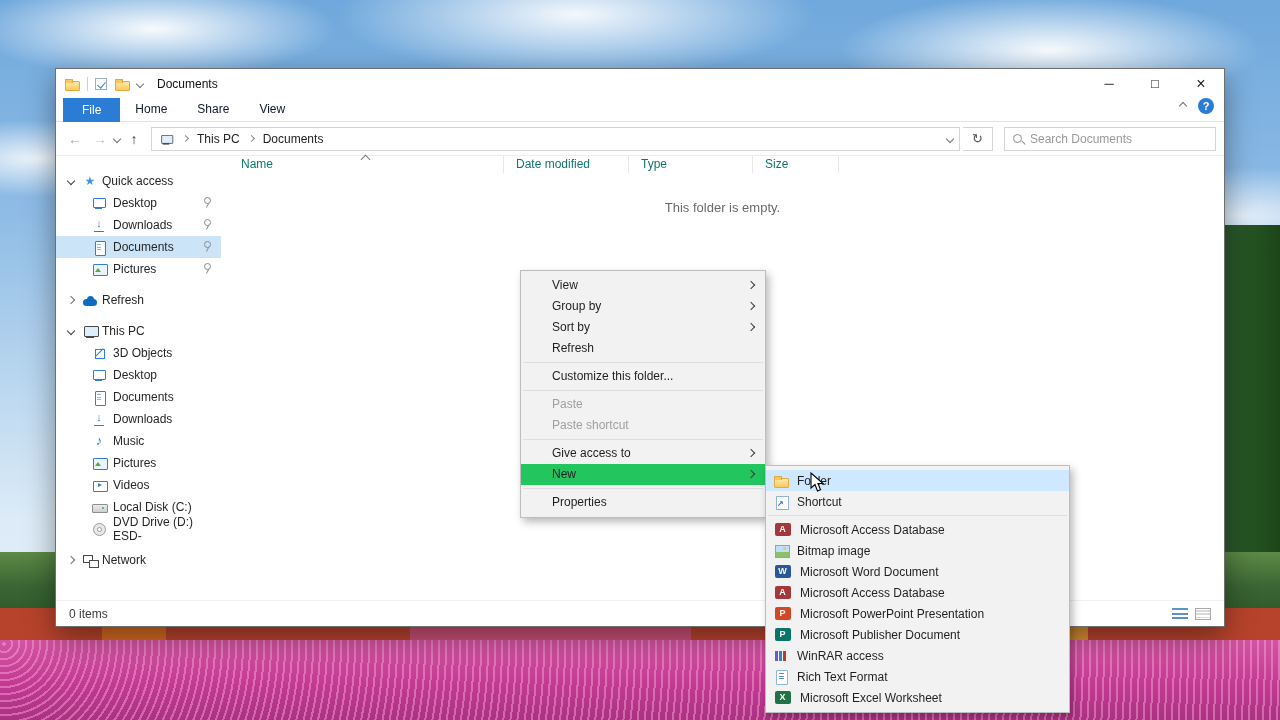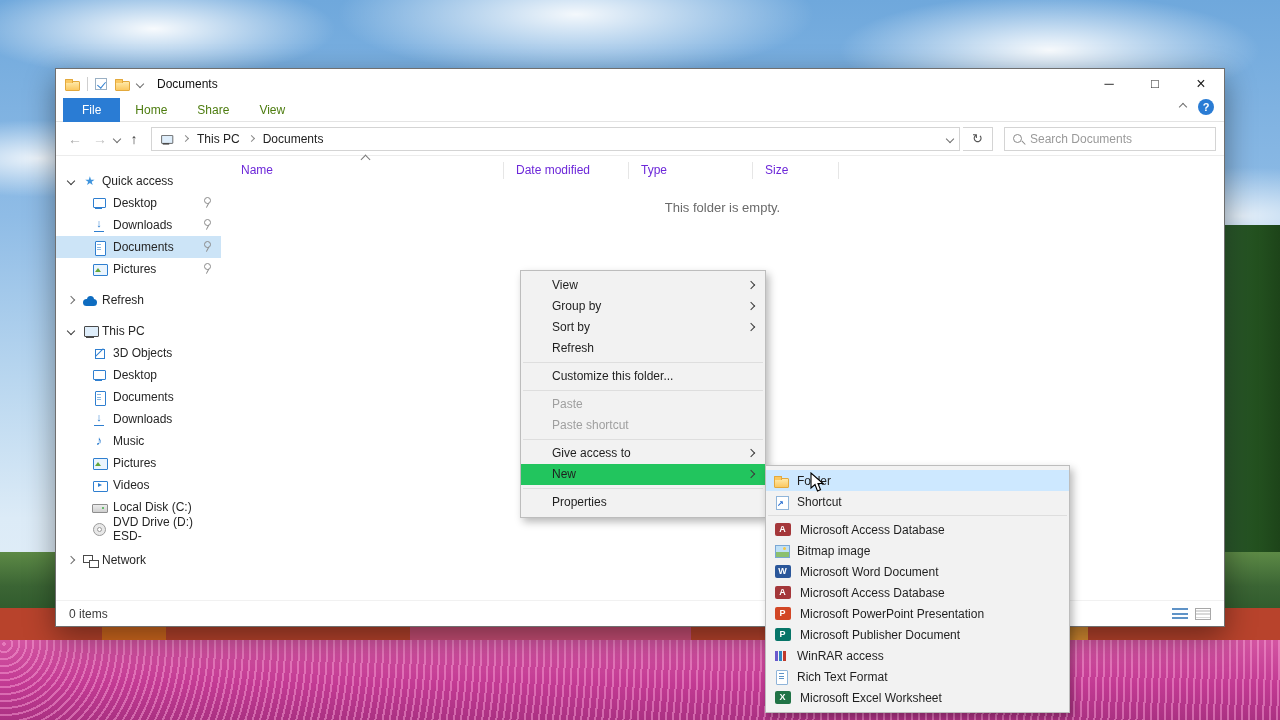--- a/index.html
+++ b/index.html
@@ -33,22 +33,22 @@
  border:1px solid #6f6f6f;box-shadow:0 10px 28px rgba(0,0,0,.4);display:flex;flex-direction:column}
 
 .titlebar{height:29px;display:flex;align-items:center;padding-left:8px;background:#fff}
 .qat{display:flex;align-items:center;gap:7px}
 .qat-sep{width:1px;height:14px;background:#cfcfcf}
 .win-title{font-size:12px;color:#111;margin-left:14px}
 .caption{margin-left:auto;display:flex;height:29px}
 .cap-btn{width:46px;display:flex;align-items:center;justify-content:center;font-size:13px;color:#1a1a1a}
 .cap-btn.close{font-size:16px}
 
-.ribbon{height:24px;display:flex;align-items:center;background:#fff;border-bottom:1px solid #e4e4e4;padding-right:10px}
-.tab{padding:4px 15px;font-size:12px;color:#4d7c0f}
+.ribbon{height:24px;display:flex;align-items:flex-start;background:#fff;border-bottom:1px solid #e4e4e4;padding-right:10px}
+.tab{padding:4px 15px;font-size:12px;color:#0f172a}
 .tab.file{background:#2a7cd4;color:#fff;margin-left:7px;padding:5px 19px}
 .ribbon-right{margin-left:auto;display:flex;align-items:center;gap:12px}
 .help{width:16px;height:16px;border-radius:50%;background:#2a7cd4;color:#fff;font-size:11px;line-height:16px;text-align:center;font-weight:bold}
 
 .navbar{height:34px;display:flex;align-items:center;padding:0 8px;background:#fff;border-bottom:1px solid #ececec;gap:3px}
 .nav-arrow{width:22px;text-align:center;font-size:14px}
 .nav-back{color:#a9a9a9}.nav-fwd{color:#c2c2c2}.nav-up{color:#3c3c3c}
 .addr{height:24px;flex:1;border:1px solid #d4d4d4;background:#fff;display:flex;align-items:center;padding:0 6px;margin-left:3px}
 .crumb{font-size:12px;color:#222}
 .addr-caret{margin-left:auto}
@@ -60,21 +60,21 @@
 .bodyarea{flex:1;display:flex;min-height:0}
 .sidebar{width:165px;padding-top:14px;overflow:hidden;font-size:12px;color:#262626}
 .side-row{display:flex;align-items:center;height:22px;position:relative}
 .side-row.section{padding-left:8px;gap:4px}
 .side-row.child{padding-left:35px;gap:6px}
 .side-row.selected{background:#cce4f7}
 .side-gap{height:9px}
 .chev-box{width:14px;display:flex;justify-content:center}
 
 .content{flex:1;position:relative}
-.headers{height:23px;display:flex;align-items:flex-end;font-size:12px;color:#6d28d9;position:relative}
+.headers{height:23px;display:flex;align-items:flex-start;font-size:12px;color:#0f766e;position:relative}
 .hcell{height:17px;line-height:17px;border-right:1px solid #e6e6e6;padding-left:12px}
 .hc-name{width:283px;padding-left:20px}
 .hc-date{width:125px}
 .hc-type{width:124px}
 .hc-size{width:86px}
 .sort-caret{position:absolute;left:141px;top:0;width:7px;height:7px;border-left:1.3px solid #7a7a7a;border-top:1.3px solid #7a7a7a;transform:rotate(45deg)}
 .empty{position:absolute;top:44px;left:0;right:0;text-align:center;font-size:13px;color:#6a6a6a}
 
 .statusbar{height:26px;display:flex;align-items:center;padding:0 13px;font-size:12px;color:#3b3b3b;border-top:1px solid #f1f1f1}
 .views{margin-left:auto;display:flex;gap:7px;align-items:center}

